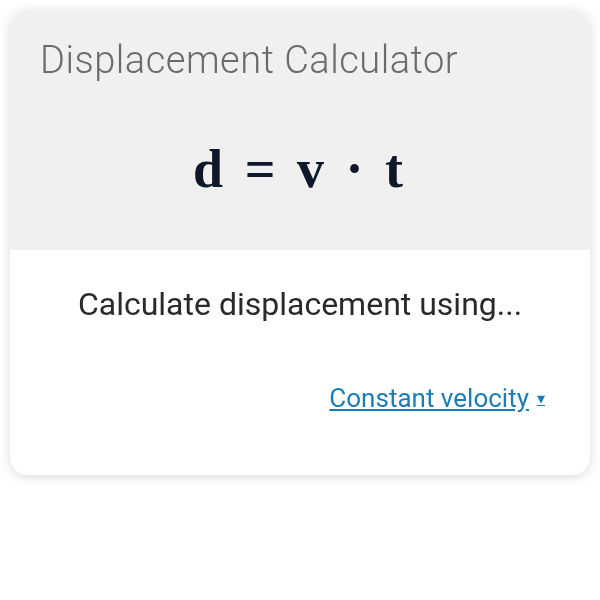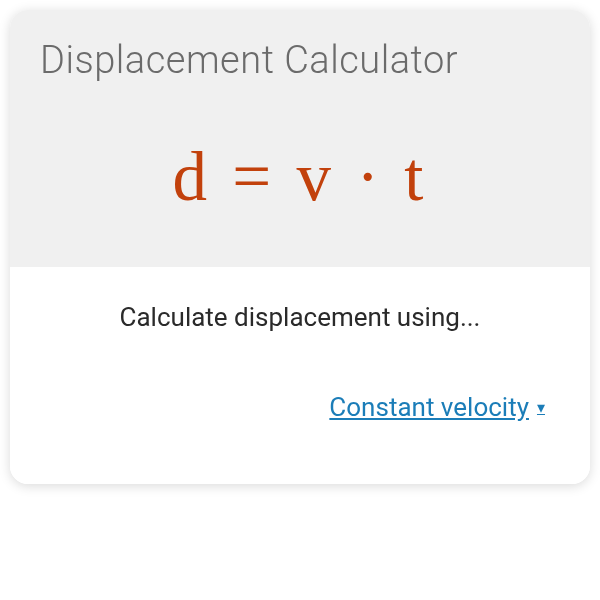--- a/index.html
+++ b/index.html
@@ -32,32 +32,32 @@
       font-weight: 300;
       color: #6b6b6b;
       letter-spacing: 0.5px;
     }
     .formula-area {
       background: #f0f0f0;
       padding: 40px 30px 50px 30px;
       text-align: center;
     }
     .formula {
-      font-size: 69px;
-      font-weight: 400;
-      color: #c2410c;
+      font-size: 54px;
+      font-weight: 700;
+      color: #0f172a;
       font-family: "Times New Roman", serif;
       letter-spacing: 4px;
     }
     .body-section {
       background: #ffffff;
       padding: 35px 30px 60px 30px;
     }
     .prompt {
-      font-size: 26px;
+      font-size: 32px;
       color: #2a2a2a;
       text-align: center;
       margin-bottom: 60px;
       font-weight: 400;
     }
     .selector-row {
       text-align: right;
       padding-right: 15px;
     }
     .selector {

